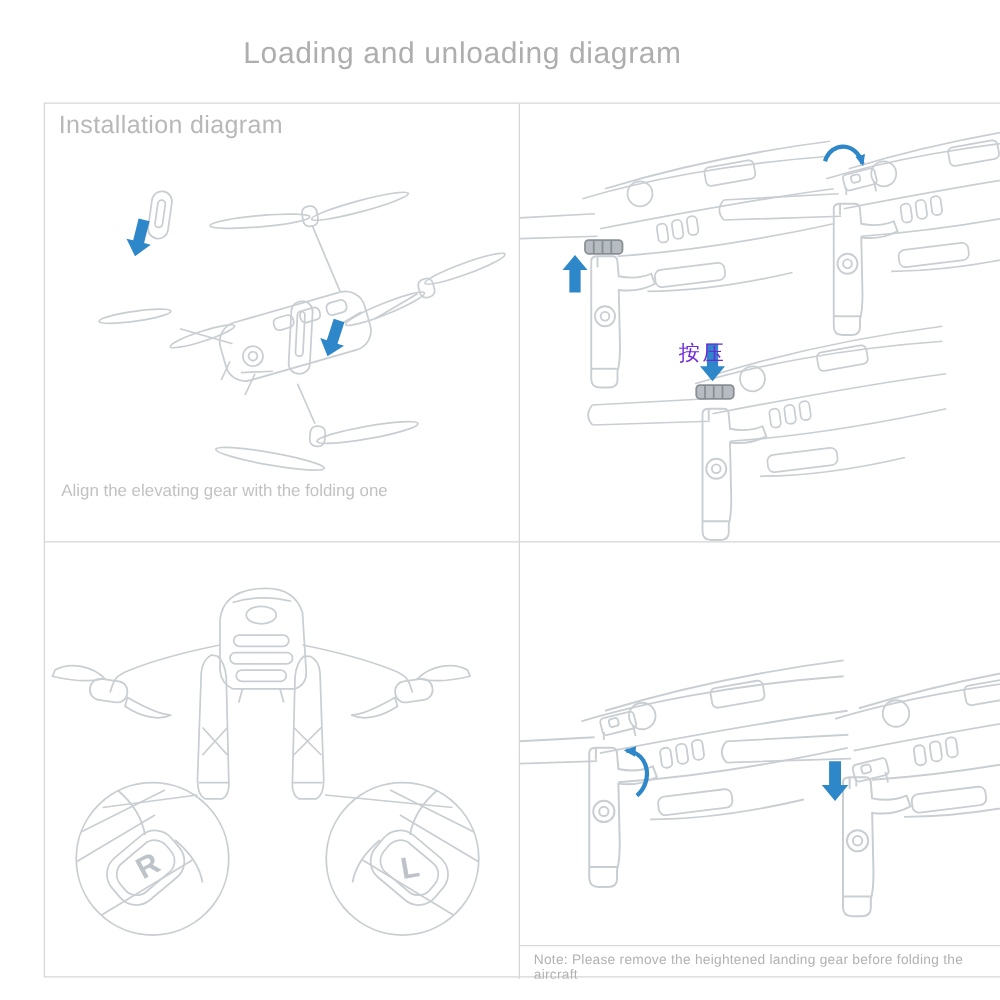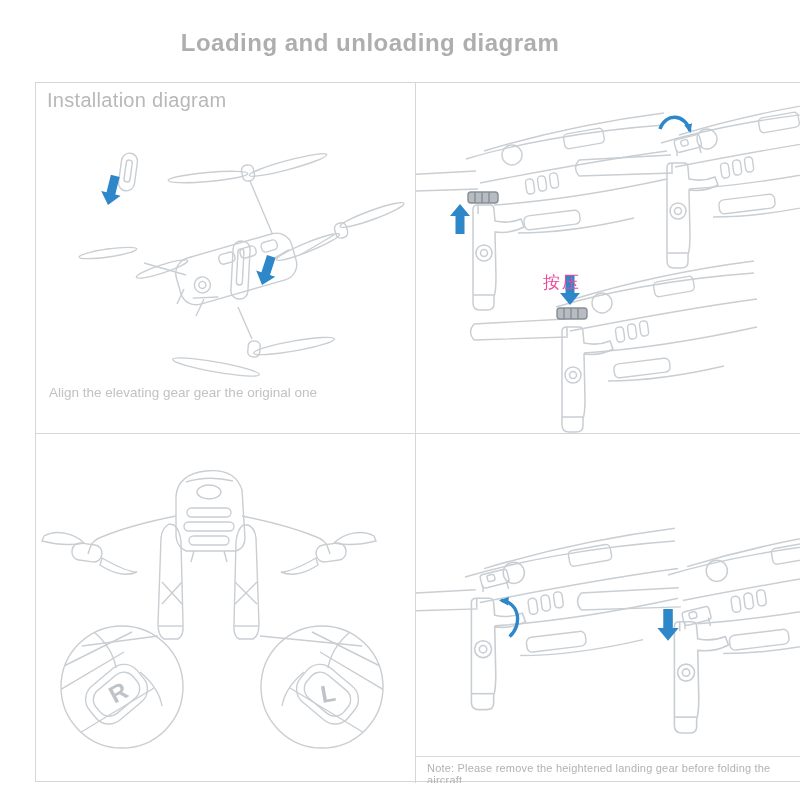--- a/index.html
+++ b/index.html
@@ -2,39 +2,39 @@
 <html><head>
 <meta charset="utf-8">
 <style>
   html,body{margin:0;padding:0;}
   body{
     width:800px;height:800px;position:relative;background:#ffffff;
     font-family:"Liberation Sans","DejaVu Sans",sans-serif;overflow:hidden;
   }
   .page-title{
     position:absolute;left:110px;top:29px;width:520px;
-    text-align:center;font-size:24px;font-weight:bold;color:#aeaeae;letter-spacing:0.5px;
+    text-align:center;font-size:24px;font-weight:normal;color:#aeaeae;letter-spacing:0.5px;
   }
   .grid{
     position:absolute;left:35px;top:82px;width:768px;height:700px;
     display:grid;grid-template-columns:380px 388px;grid-template-rows:351px 349px;
     border:1px solid #d6d6d6;box-sizing:border-box;
   }
   .panel{position:relative;overflow:hidden;box-sizing:border-box;}
   .panel-tl,.panel-bl{border-right:1px solid #d6d6d6;}
   .panel-tl,.panel-tr{border-bottom:1px solid #d6d6d6;}
   .panel-heading{
     position:absolute;left:11px;top:6px;font-size:20px;color:#b8b8b8;letter-spacing:0.3px;
   }
   .fig{position:absolute;left:0;top:0;}
   .caption{
     position:absolute;left:13px;top:300px;font-size:13.5px;line-height:20px;color:#c2c2c2;
   }
   .press-label{
-    position:absolute;left:127px;top:188px;font-size:17px;color:#ec4899;letter-spacing:2px;
+    position:absolute;left:127px;top:188px;font-size:17px;color:#6d28d9;letter-spacing:2px;
   }
   .note-bar{
     position:absolute;left:0;right:0;top:322px;height:26px;
     border-top:1px solid #d9d9d9;
   }
   .note-text{
     position:absolute;left:11px;top:5px;font-size:11px;color:#b2b2b2;letter-spacing:0.2px;
   }
   svg{display:block;}
   .line{fill:none;stroke:#c9ced3;stroke-width:1.4;}
@@ -137,21 +137,21 @@
           <rect x="196" y="158" width="17" height="58" rx="8"></rect>
           <rect x="201" y="166" width="6" height="36" rx="3"></rect>
         </g>
       </g>
 
       <use href="#p-down-arrow" transform="translate(72,122) rotate(14)"></use>
       <use href="#p-down-arrow" transform="translate(226,202) rotate(18)"></use>
     </svg>
 
     <div class="caption">
-      <div>Align the elevating gear gear the original one</div>
+      <div>Align the elevating gear with the folding one</div>
     </div>
   </section>
 
   <section class="panel panel-tr">
     <svg class="fig" width="388" height="351" viewBox="0 0 388 351">
 
       <g transform="translate(66,108)">
         <use href="#g-scene"></use>
         <g transform="translate(1,26)">
           <use href="#g-leg"></use>

